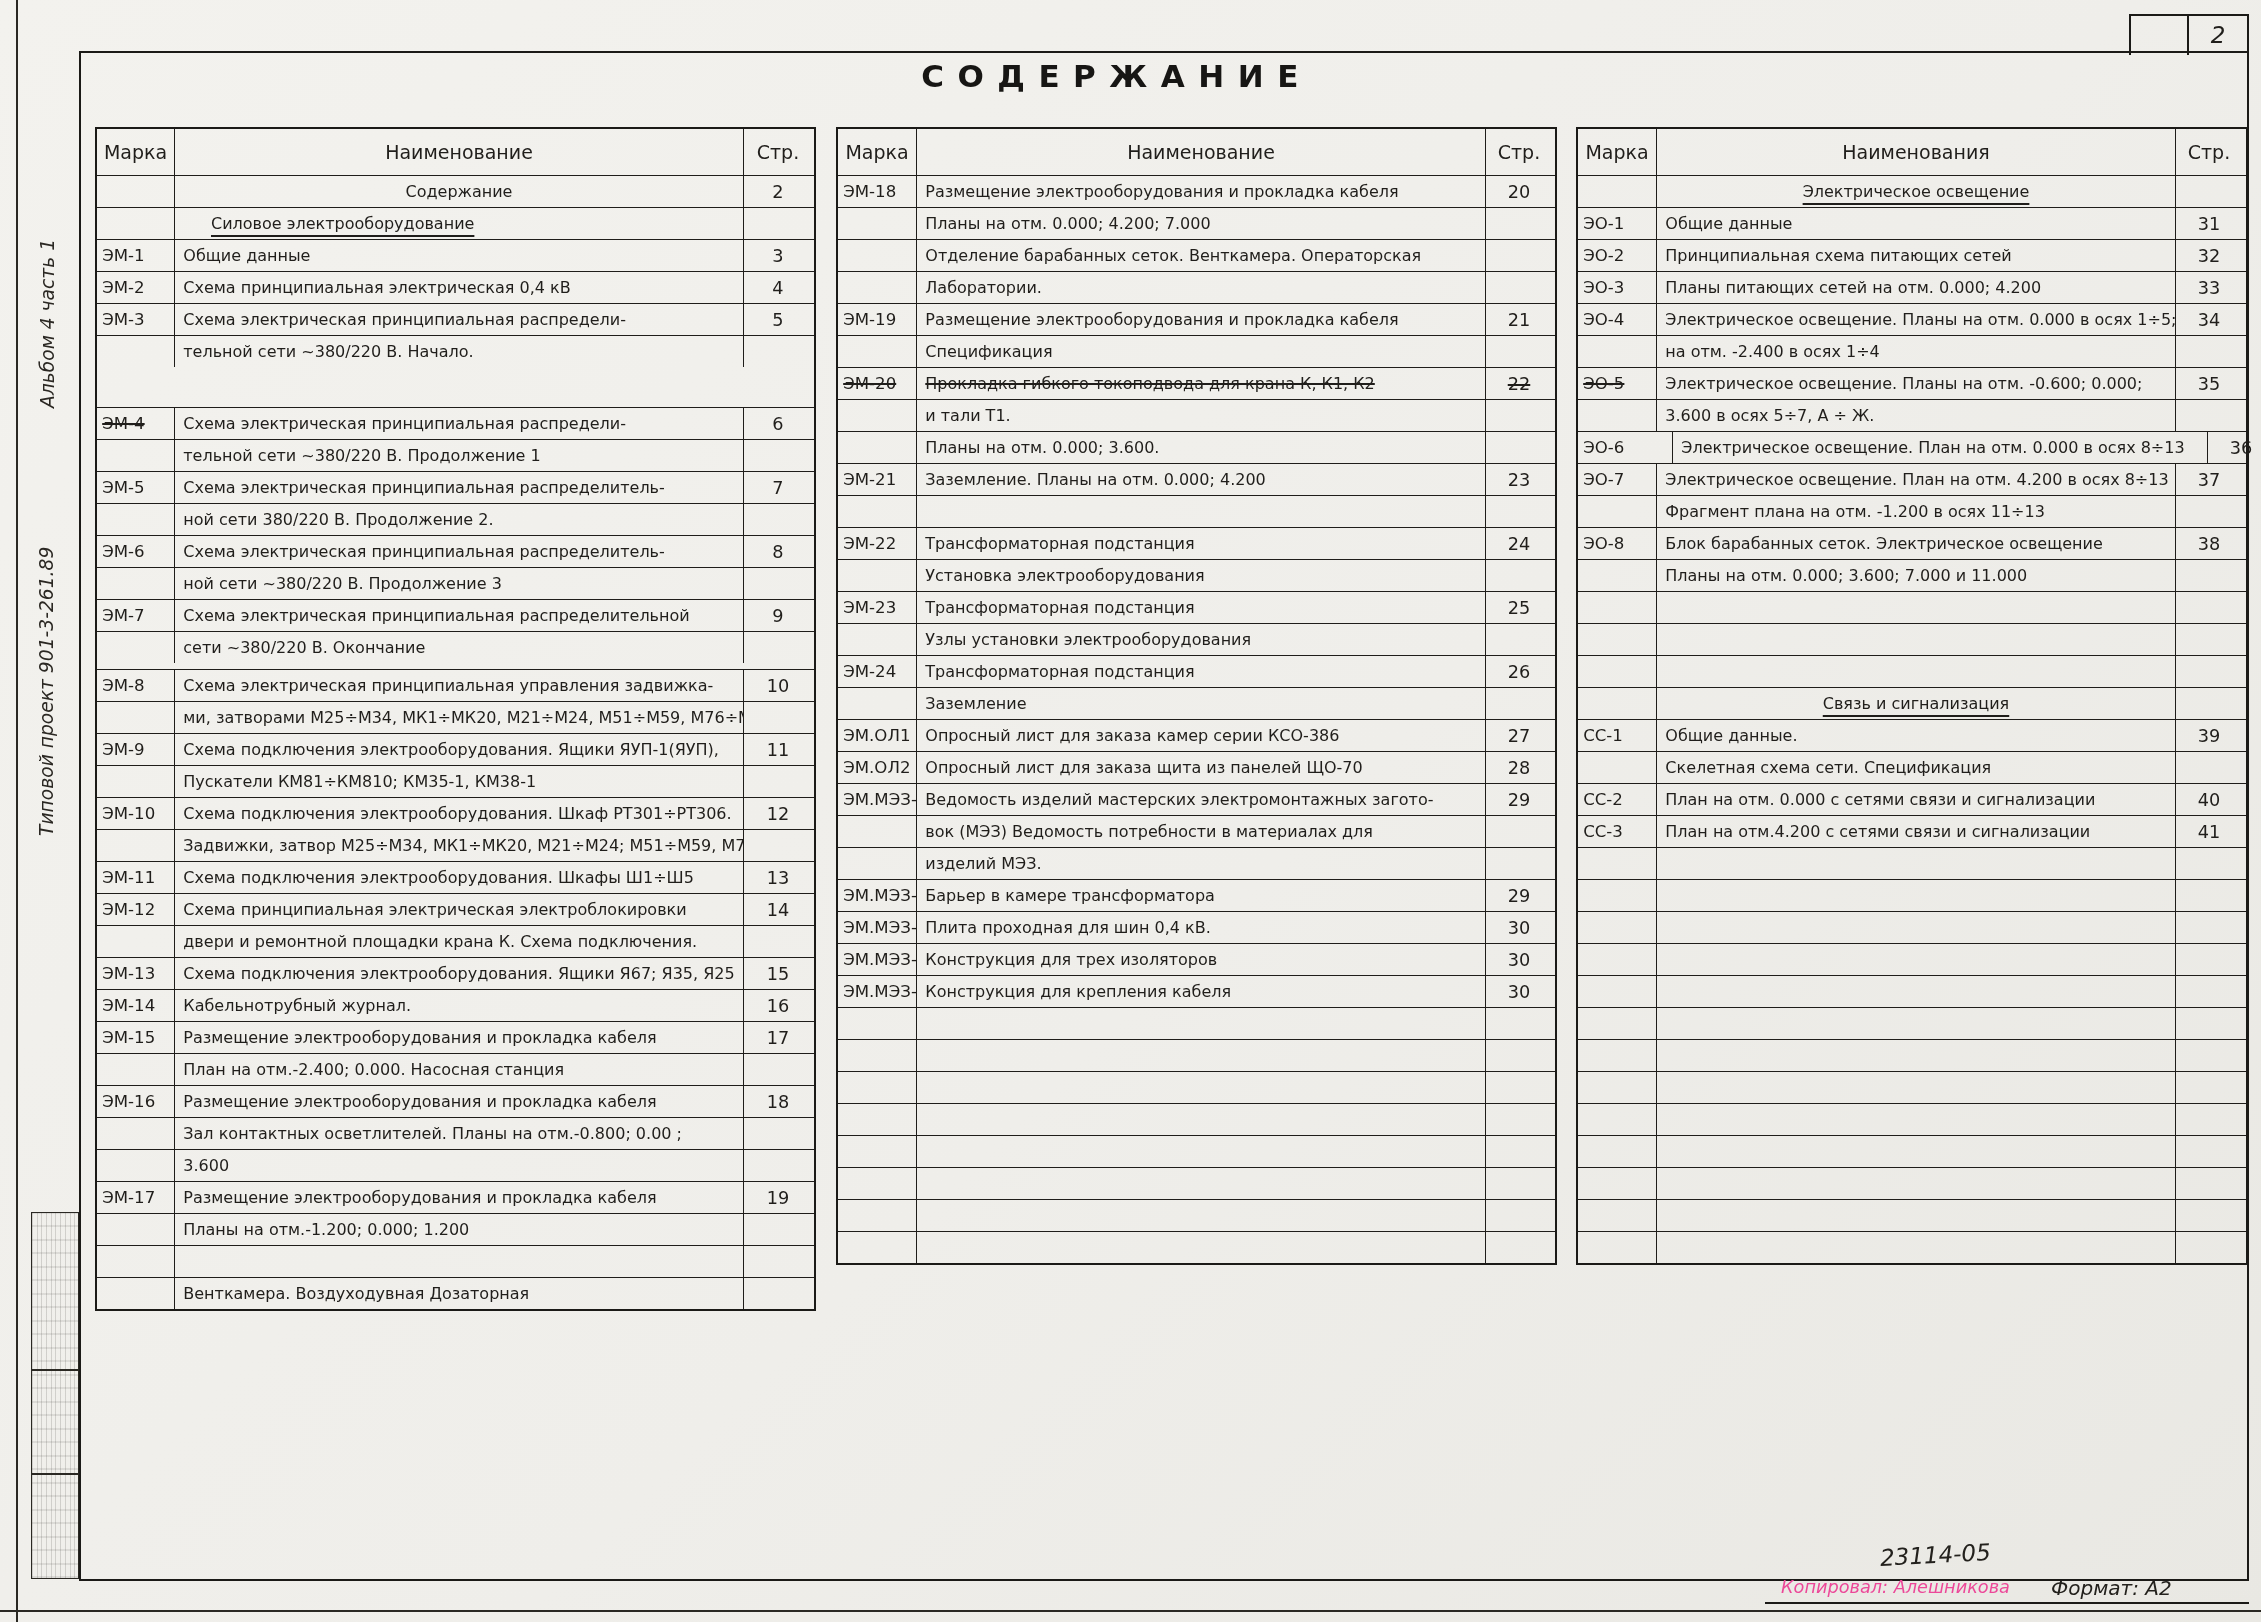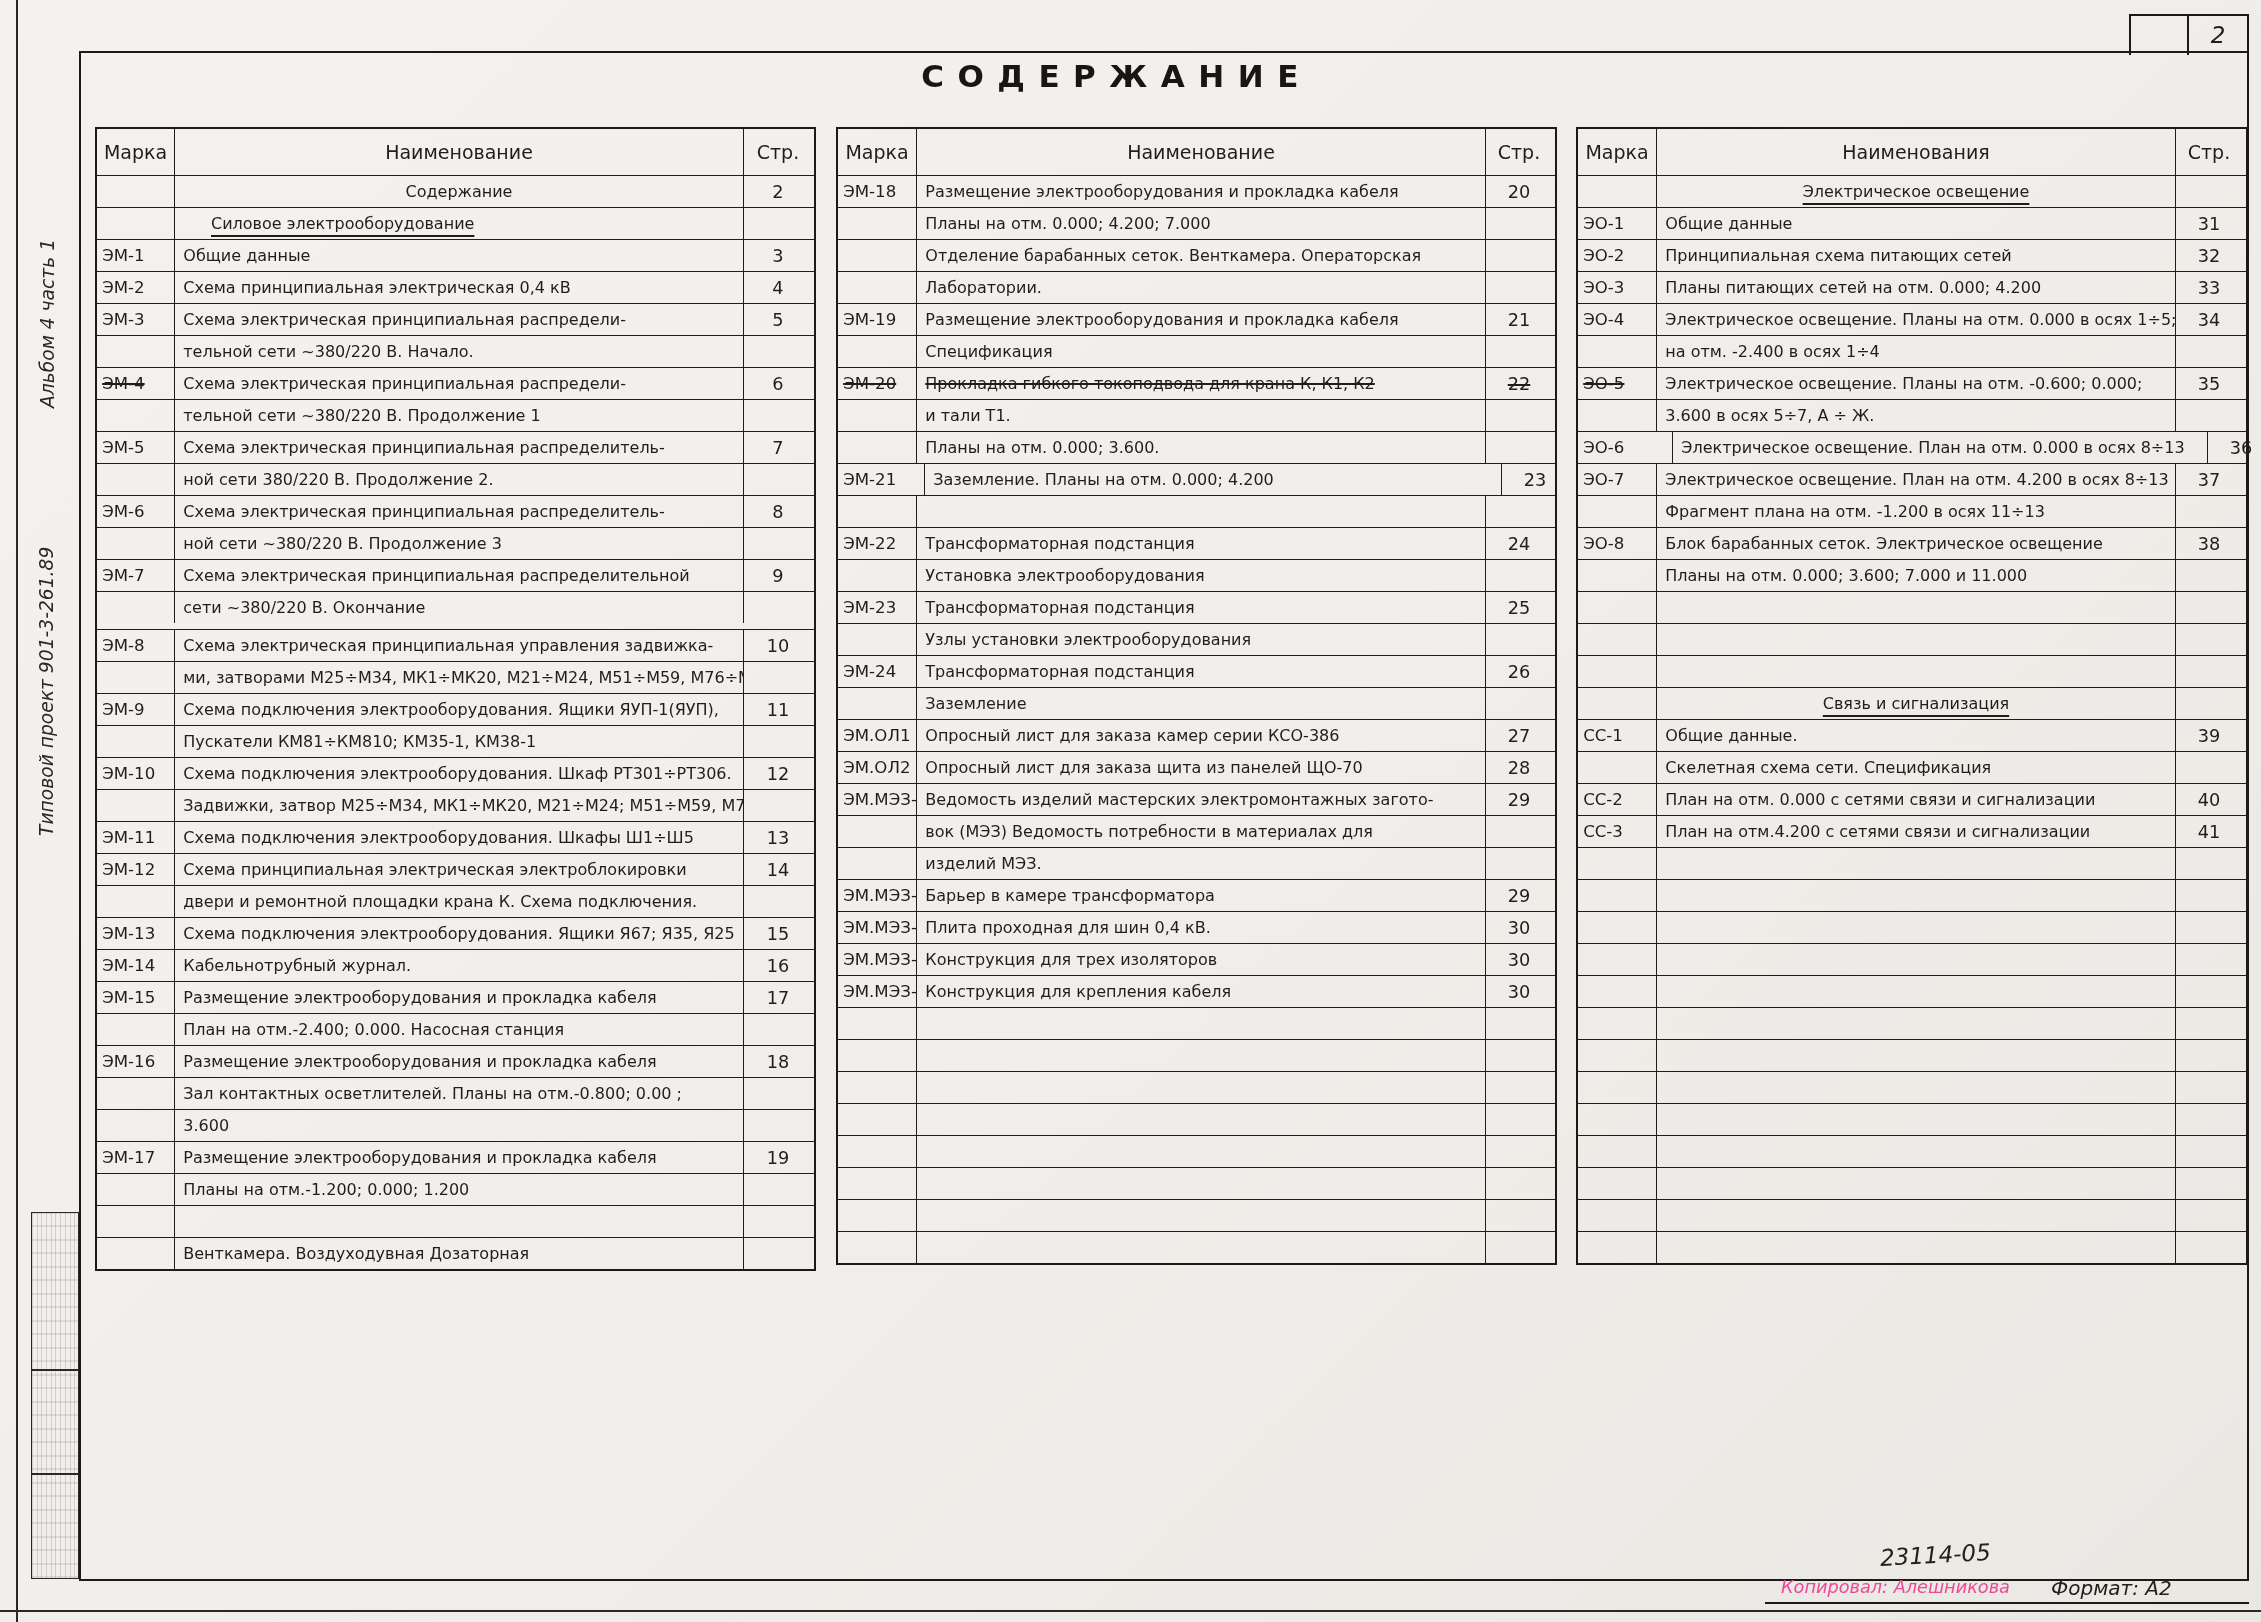--- a/index.html
+++ b/index.html
@@ -127,21 +127,21 @@
         </div>
         <div class="cell c-page">5</div>
       </div>
       <div class="t-row t-body" style="grid-template-columns: 77px 569px 69px; height: 32px;">
         <div class="cell c-mark"></div>
         <div class="cell c-name">
           <span>тельной сети ~380/220 В.  Начало.</span>
         </div>
         <div class="cell c-page"></div>
       </div>
-      <div class="t-row t-body strike-m" style="grid-template-columns: 77px 569px 69px; height: 32px;">
+      <div class="t-row t-body strike-m" style="grid-template-columns: 77px 569px 69px; height: 32px; margin-top: 40px;">
         <div class="cell c-mark">ЭМ-4</div>
         <div class="cell c-name">
           <span>Схема электрическая принципиальная распредели-</span>
         </div>
         <div class="cell c-page">6</div>
       </div>
       <div class="t-row t-body" style="grid-template-columns: 77px 569px 69px; height: 32px;">
         <div class="cell c-mark"></div>
         <div class="cell c-name">
           <span>тельной сети ~380/220 В.  Продолжение 1</span>
@@ -393,21 +393,21 @@
         </div>
         <div class="cell c-page"></div>
       </div>
       <div class="t-row t-body" style="grid-template-columns: 78px 569px 67px; height: 32px;">
         <div class="cell c-mark"></div>
         <div class="cell c-name">
           <span>Планы на отм. 0.000; 3.600.</span>
         </div>
         <div class="cell c-page"></div>
       </div>
-      <div class="t-row t-body" style="grid-template-columns: 78px 569px 67px; height: 32px; gap: 8px;">
+      <div class="t-row t-body" style="grid-template-columns: 78px 569px 67px; height: 32px;">
         <div class="cell c-mark">ЭМ-21</div>
         <div class="cell c-name">
           <span>Заземление. Планы на отм.        0.000; 4.200</span>
         </div>
         <div class="cell c-page">23</div>
       </div>
       <div class="t-row t-body" style="grid-template-columns: 78px 569px 67px; height: 32px;">
         <div class="cell c-mark"></div>
         <div class="cell c-name">
           <span></span>

